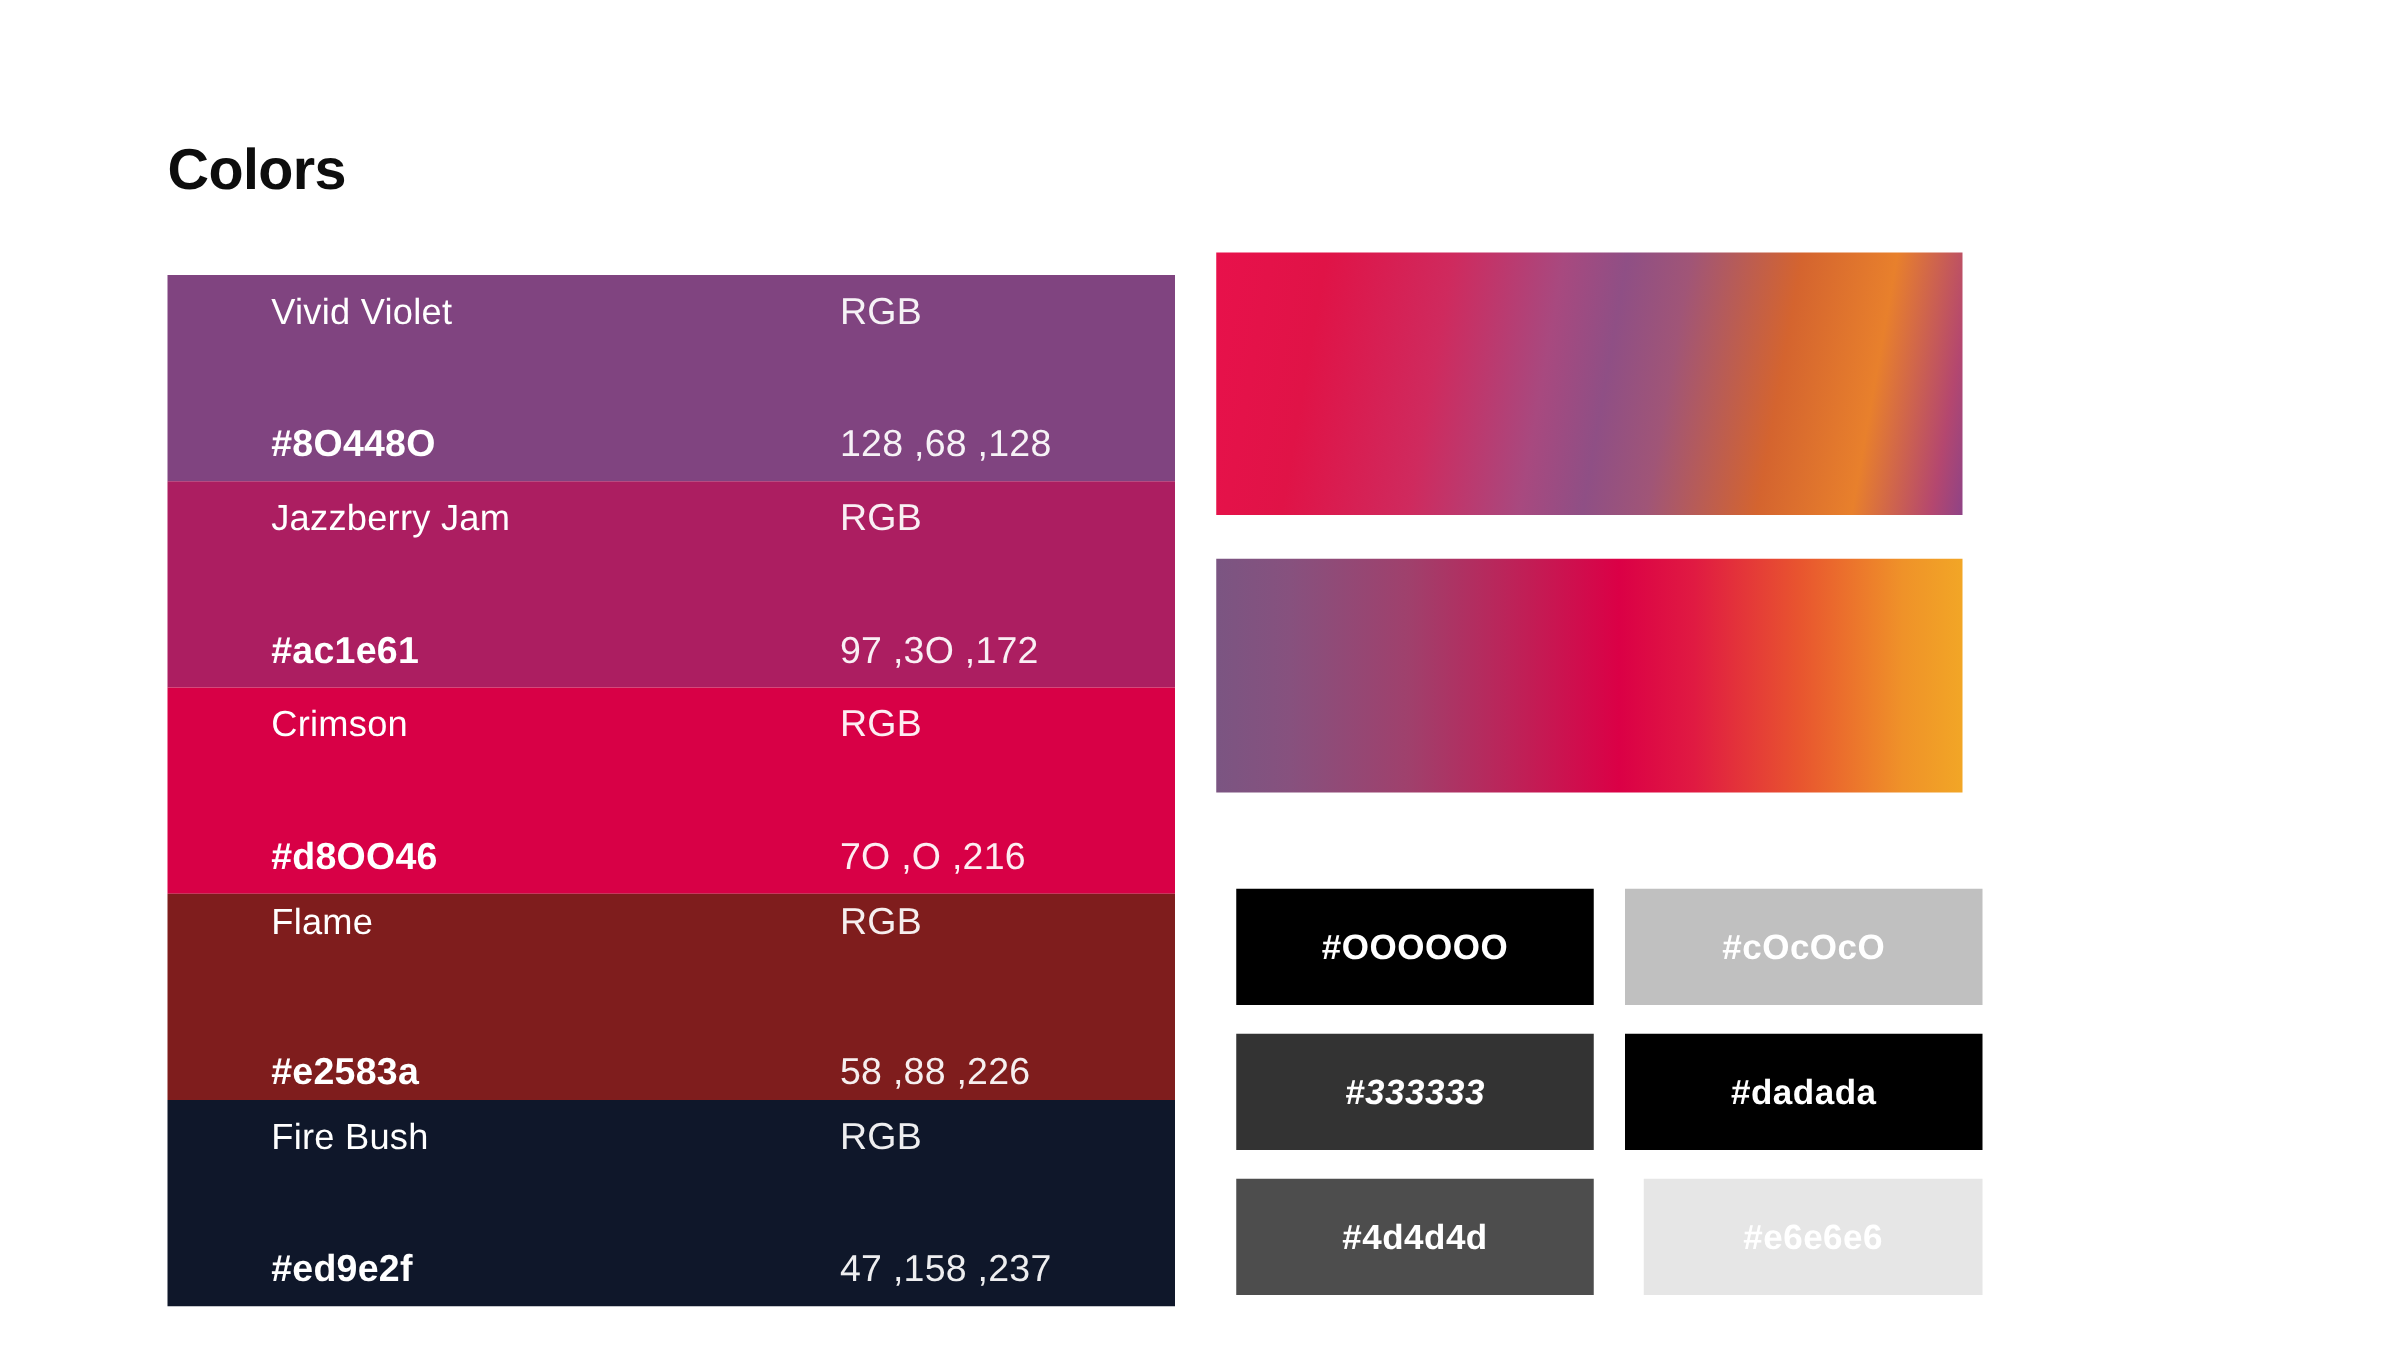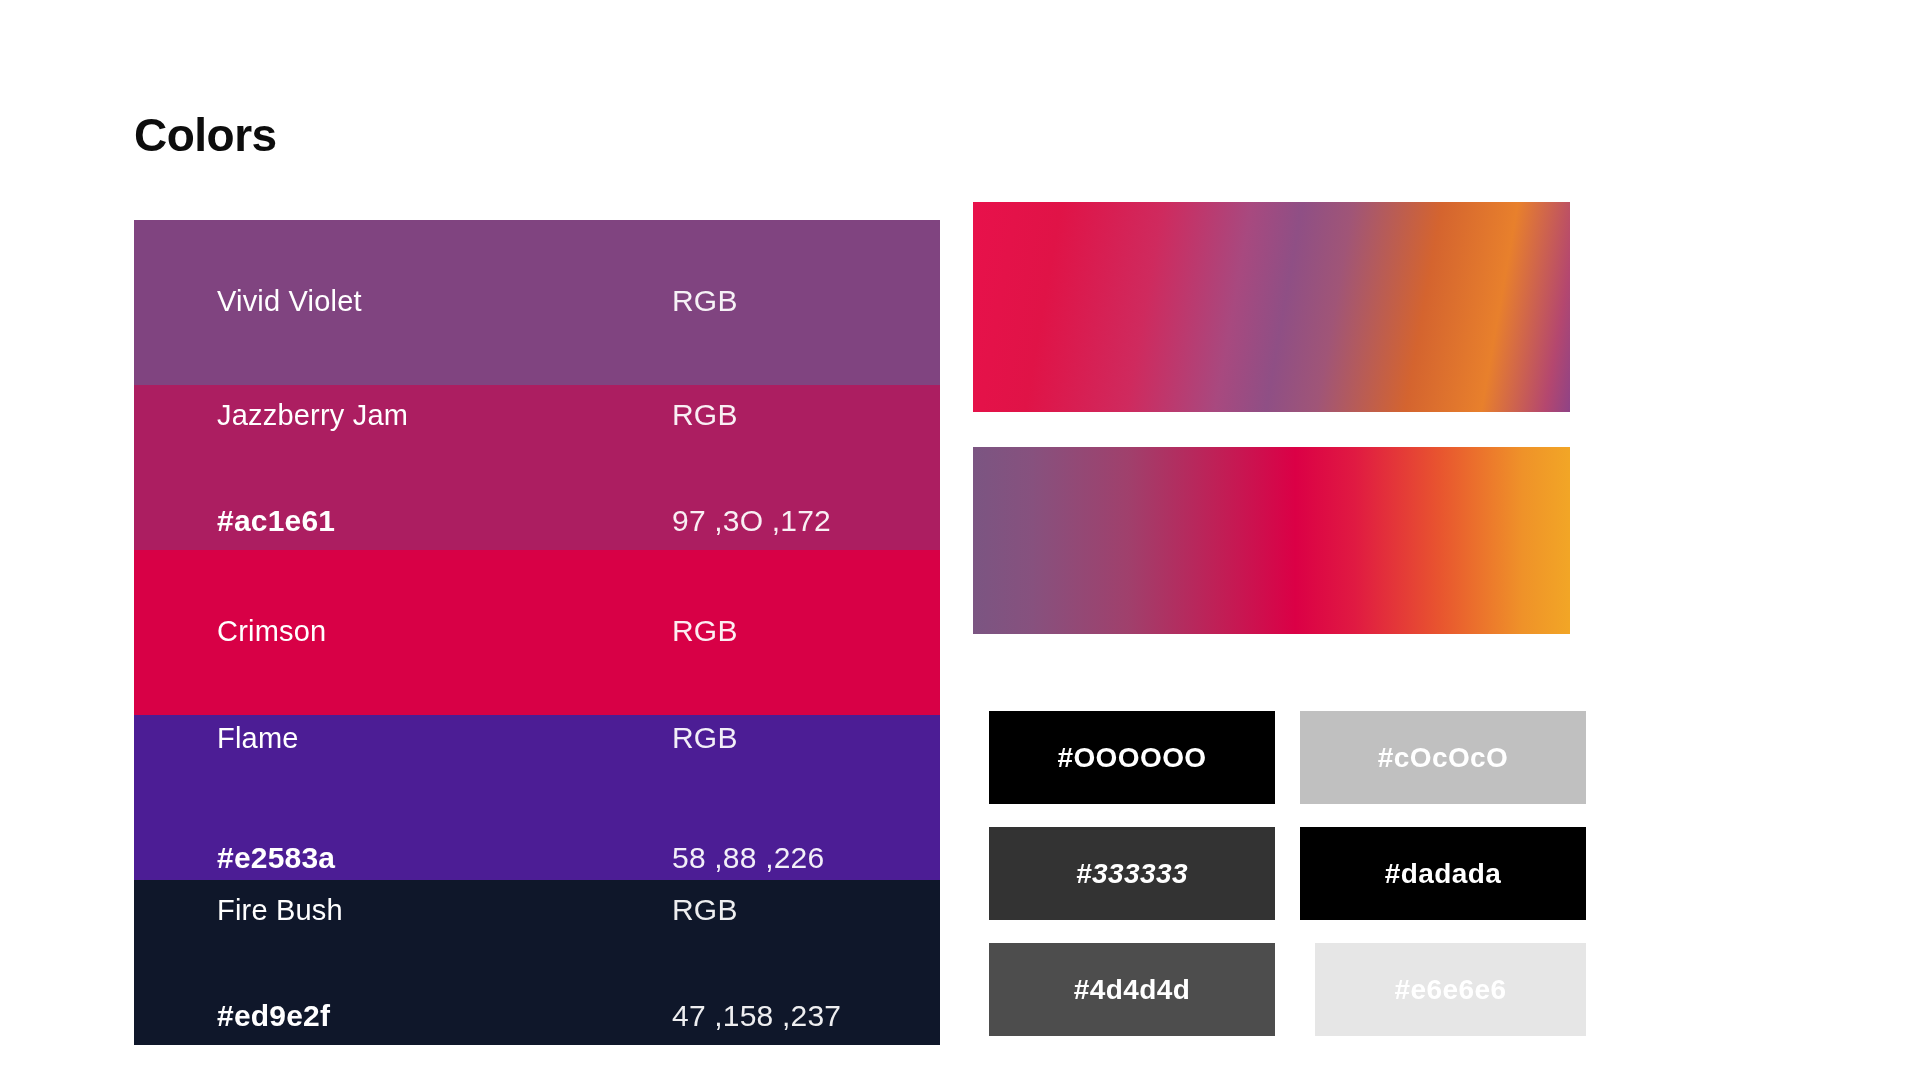--- a/index.html
+++ b/index.html
@@ -85,41 +85,49 @@
 
   <h1 id="page-title">Colors</h1>
 
   <div id="palette-table">
 
     <div class="palette-row" style="background: rgb(128, 68, 128);">
       <div class="row-line row-line-top">
         <span class="swatch-name">Vivid Violet</span>
         <span class="rgb-label">RGB</span>
       </div>
+      <div class="row-line">
+        <span class="swatch-hex">#8O448O</span>
+        <span class="rgb-value">128 ,68 ,128</span>
+      </div>
     </div>
 
     <div class="palette-row" style="background: rgb(172, 30, 97);">
       <div class="row-line row-line-top">
         <span class="swatch-name">Jazzberry Jam</span>
         <span class="rgb-label">RGB</span>
       </div>
       <div class="row-line">
         <span class="swatch-hex">#ac1e61</span>
         <span class="rgb-value">97 ,3O ,172</span>
       </div>
     </div>
 
     <div class="palette-row" style="background: rgb(216, 0, 70);">
       <div class="row-line row-line-top">
         <span class="swatch-name">Crimson</span>
         <span class="rgb-label">RGB</span>
       </div>
+      <div class="row-line">
+        <span class="swatch-hex">#d8OO46</span>
+        <span class="rgb-value">7O ,O ,216</span>
+      </div>
     </div>
 
-    <div class="palette-row" style="background: #4c1d95; gap: 14px;">
+    <div class="palette-row" style="background: #7f1d1d; gap: 14px;">
       <div class="row-line row-line-top">
         <span class="swatch-name">Flame</span>
         <span class="rgb-label">RGB</span>
       </div>
       <div class="row-line">
         <span class="swatch-hex">#e2583a</span>
         <span class="rgb-value">58 ,88 ,226</span>
       </div>
     </div>
 

